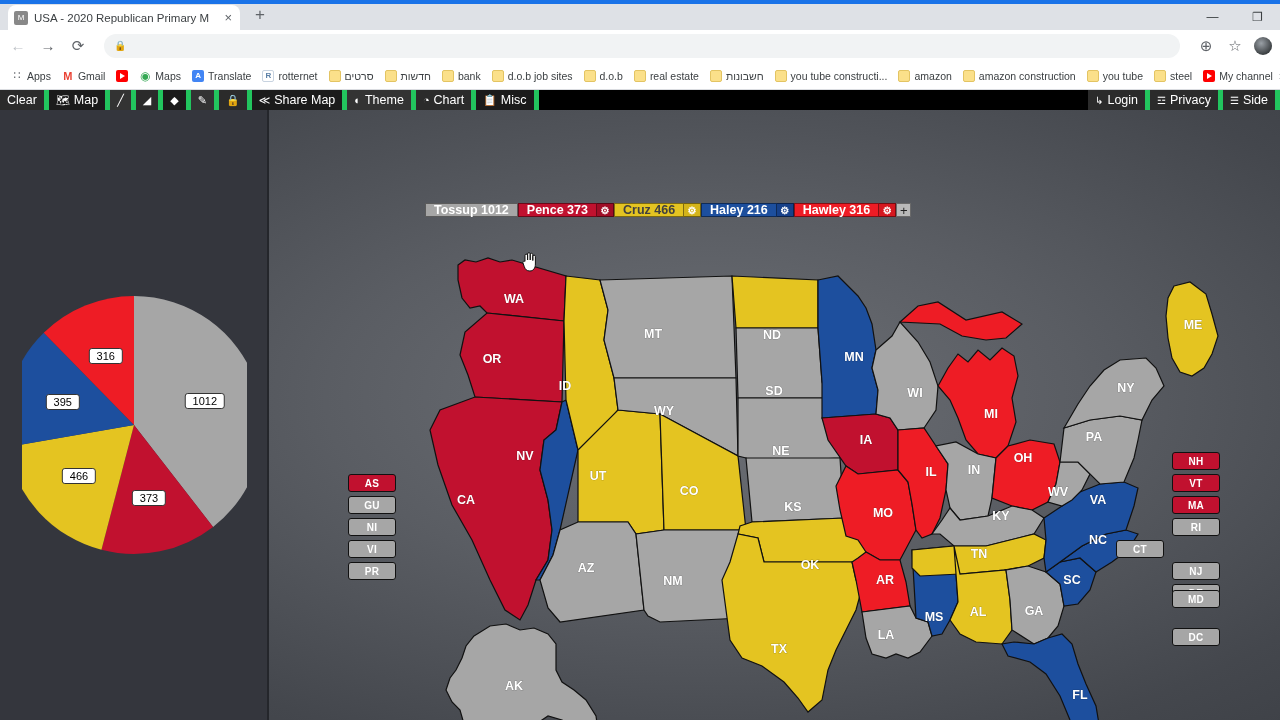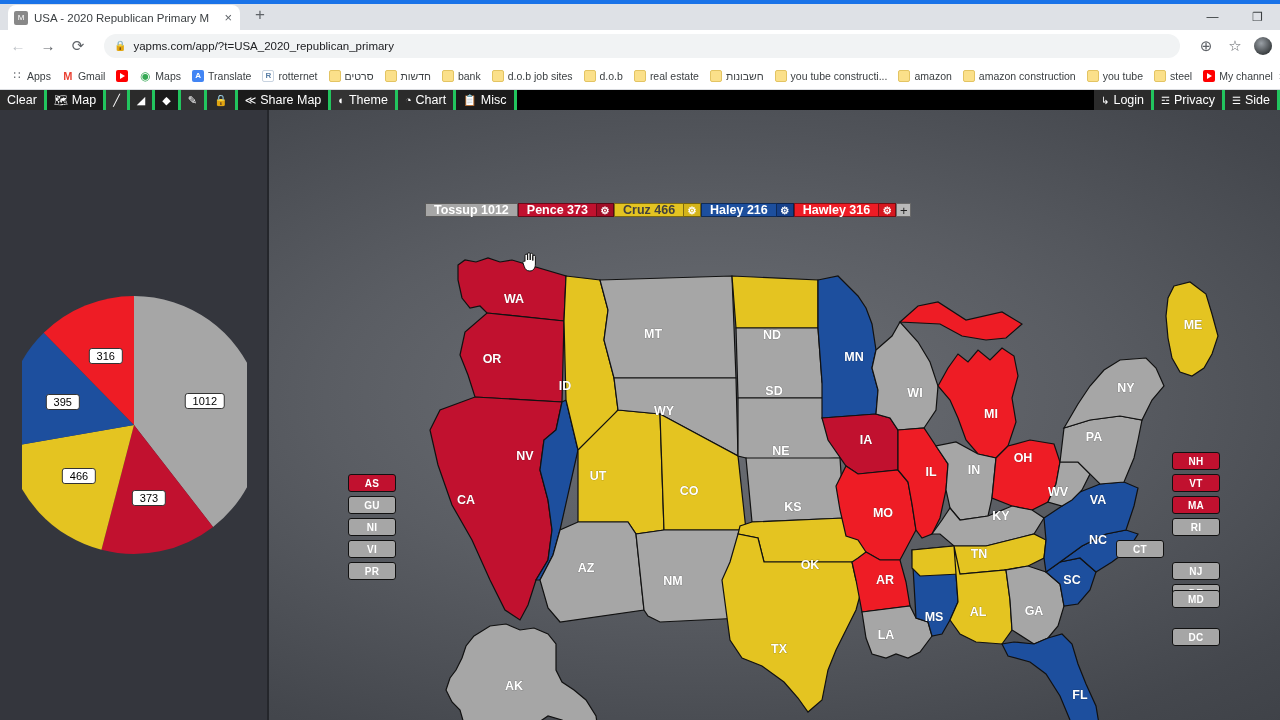--- a/index.html
+++ b/index.html
@@ -105,21 +105,21 @@
   #bm-overflow { margin-left: auto; display: flex; align-items: center; gap: 5px; flex: 0 0 auto; }
 
   
   #yapms-toolbar {
     height: 20px; background: #000; display: flex; align-items: center;
     color: #fff; font-size: 12.5px; overflow: hidden;
   }
   .ytb-item {
     display: flex; align-items: center; gap: 4px; padding: 0 7px; height: 20px;
     cursor: pointer; white-space: nowrap; background: #2b2b2b;
-    border-right: 3px solid #22c55e;
+    border-right: 5px solid #22c55e;
   }
   .ytb-item.dark { background: #1b1b1b; }
   .ytb-item.mid  { background: #333; }
   .ytb-spacer { flex: 1 1 auto; background: #000; height: 20px; }
   .ytb-right { display: flex; align-items: center; }
 
   #app-area {
     position: relative; width: 1280px; height: 640px;
     background: radial-gradient(ellipse at 55% 45%, #6d7076 0%, #5a5d63 38%, #44474d 75%, #3a3d43 100%);
   }
@@ -195,21 +195,20 @@
       <div>❐</div>
     </div>
   </div>
 
   <div id="toolbar">
     <span class="nav-icon disabled">←</span>
     <span class="nav-icon">→</span>
     <span class="nav-icon">⟳</span>
     <div id="omnibox">
       <span class="lock">🔒</span>
-      <span class="urltext">yapms.com/app/?t=USA_2020_republican_primary</span>
     </div>
     <div id="tb-right">
       <span class="nav-icon">⊕</span>
       <span class="nav-icon">☆</span>
       <span class="avatar-ico"></span>
     </div>
   </div>
 
   <div id="bookmarks">
       <div class="bm">

